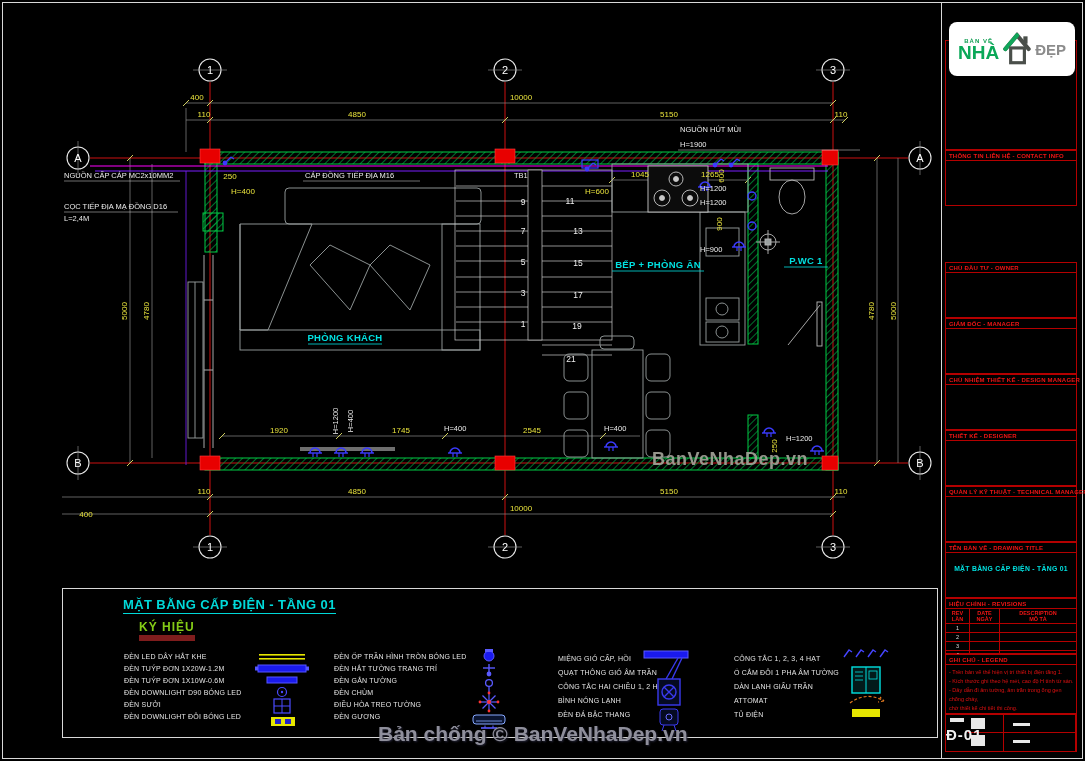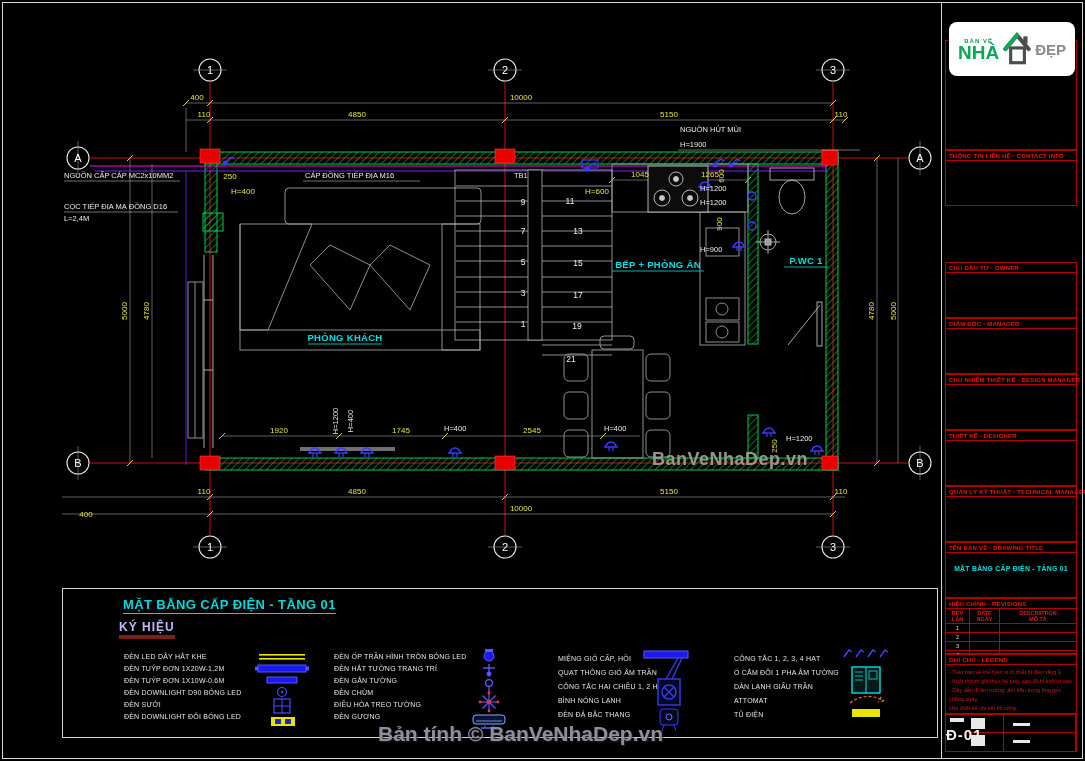--- a/index.html
+++ b/index.html
@@ -18,22 +18,22 @@
   
   .wm-plan{position:absolute;left:652px;top:449px;font-size:18px;font-weight:bold;
            color:rgba(162,162,152,.92);letter-spacing:.5px;z-index:5;}
   .wm-footer{position:absolute;left:378px;top:722px;font-size:21px;font-weight:bold;
            color:rgba(150,150,162,.95);text-shadow:1px 1px 2px #223;z-index:9;}
   
   .legend{position:absolute;left:62px;top:588px;width:876px;height:150px;border:1px solid #d8d8d8;
           background:#000;box-sizing:border-box;}
   .lg-title{position:absolute;left:60px;top:8px;color:#00d9d9;font-size:13px;font-weight:bold;
             border-bottom:1.5px solid #00d9d9;padding-bottom:1px;letter-spacing:.4px;white-space:nowrap;}
-  .lg-sub{position:absolute;left:56px;top:31px;color:#c4b5fd;font-size:12px;font-weight:bold;
-          border-bottom:4px solid #7f1d1d;padding-bottom:1px;letter-spacing:1px;}
+  .lg-sub{position:absolute;left:76px;top:31px;color:#84cc16;font-size:12px;font-weight:bold;
+          border-bottom:6px solid #7f1d1d;padding-bottom:1px;letter-spacing:1px;}
   .lg-t{position:absolute;color:#e4e4e4;font-size:7px;white-space:nowrap;letter-spacing:.2px;}
   .lgsym{position:absolute;}
   
   .tb{position:absolute;left:941px;top:16px;width:116px;height:761px;}
   .tb-box{position:absolute;left:4px;width:132px;border:1px solid #b40000;box-sizing:border-box;background:#000;}
   .tb-h{color:#f01515;font-size:6px;font-weight:bold;padding:2px 0 1px 3px;letter-spacing:.2px;
         border-bottom:1px solid #b40000;white-space:nowrap;}
   .tb-val-cyan{color:#00e0e0;font-weight:bold;text-align:center;letter-spacing:.3px;}
   .logo{position:absolute;left:8px;top:6px;width:126px;height:54px;background:#fff;border-radius:8px;
         display:flex;align-items:center;justify-content:center;gap:2px;z-index:3;
@@ -498,21 +498,21 @@
         <line x1="17" y1="35" x2="25" y2="35" stroke="#00e0e0" stroke-width="0.8"></line>
         <rect x="31" y="26" width="8" height="8" fill="none" stroke="#00e0e0" stroke-width="0.8"></rect>
       </g>
       <path d="M12,58 q16,-12 34,-2 l-4,-4 m4,4 l-6,1" fill="none" stroke="#e07820" stroke-width="1.2" stroke-dasharray="3,2"></path>
       <g>
           <rect x="14" y="64" width="28" height="8" fill="#e6e600"></rect>
         </g>
     </svg>
   </div>
 
-  <div class="wm-footer">Bản tính © BanVeNhaDep.vn</div>
+  <div class="wm-footer">Bản chống © BanVeNhaDep.vn</div>
 
   <div class="tb">
 
     <div class="tb-box" style="top:24px;height:110px">
       <div class="tb-h" style="border-bottom:none">TƯ VẤN - THIẾT KẾ - THI CÔNG</div>
     </div>
     <div class="logo">
       <div style="text-align:center">
         <div class="logo-banve">BẢN VẼ</div>
         <div class="logo-nha">NHÀ</div>

